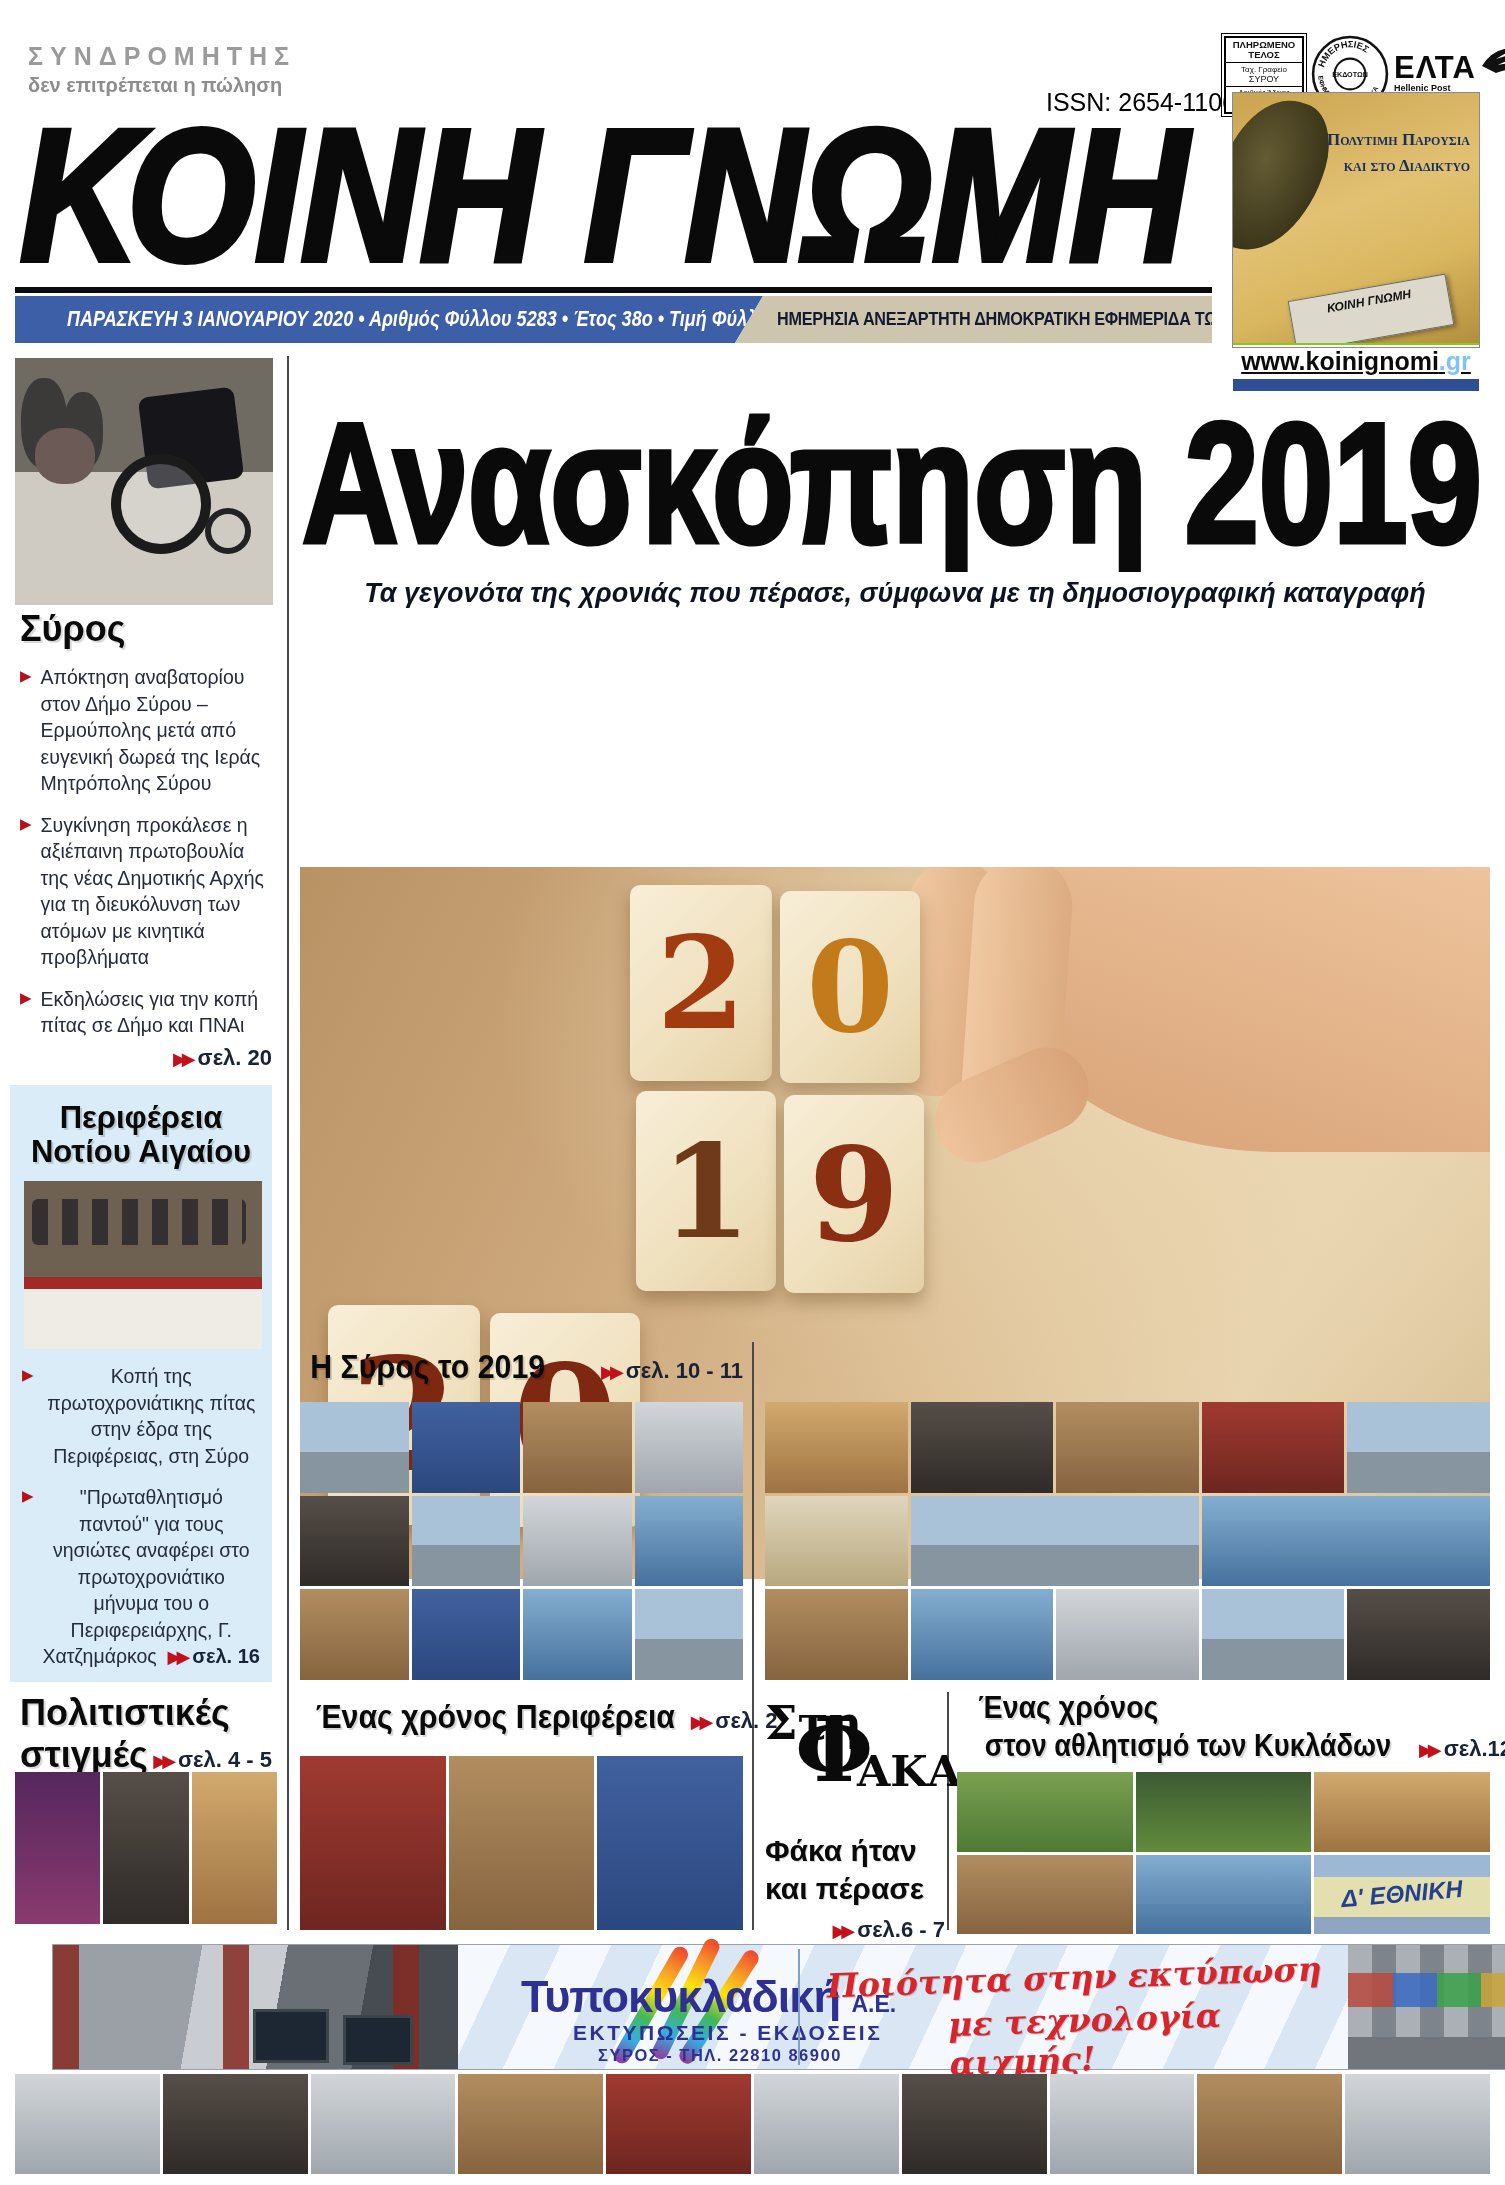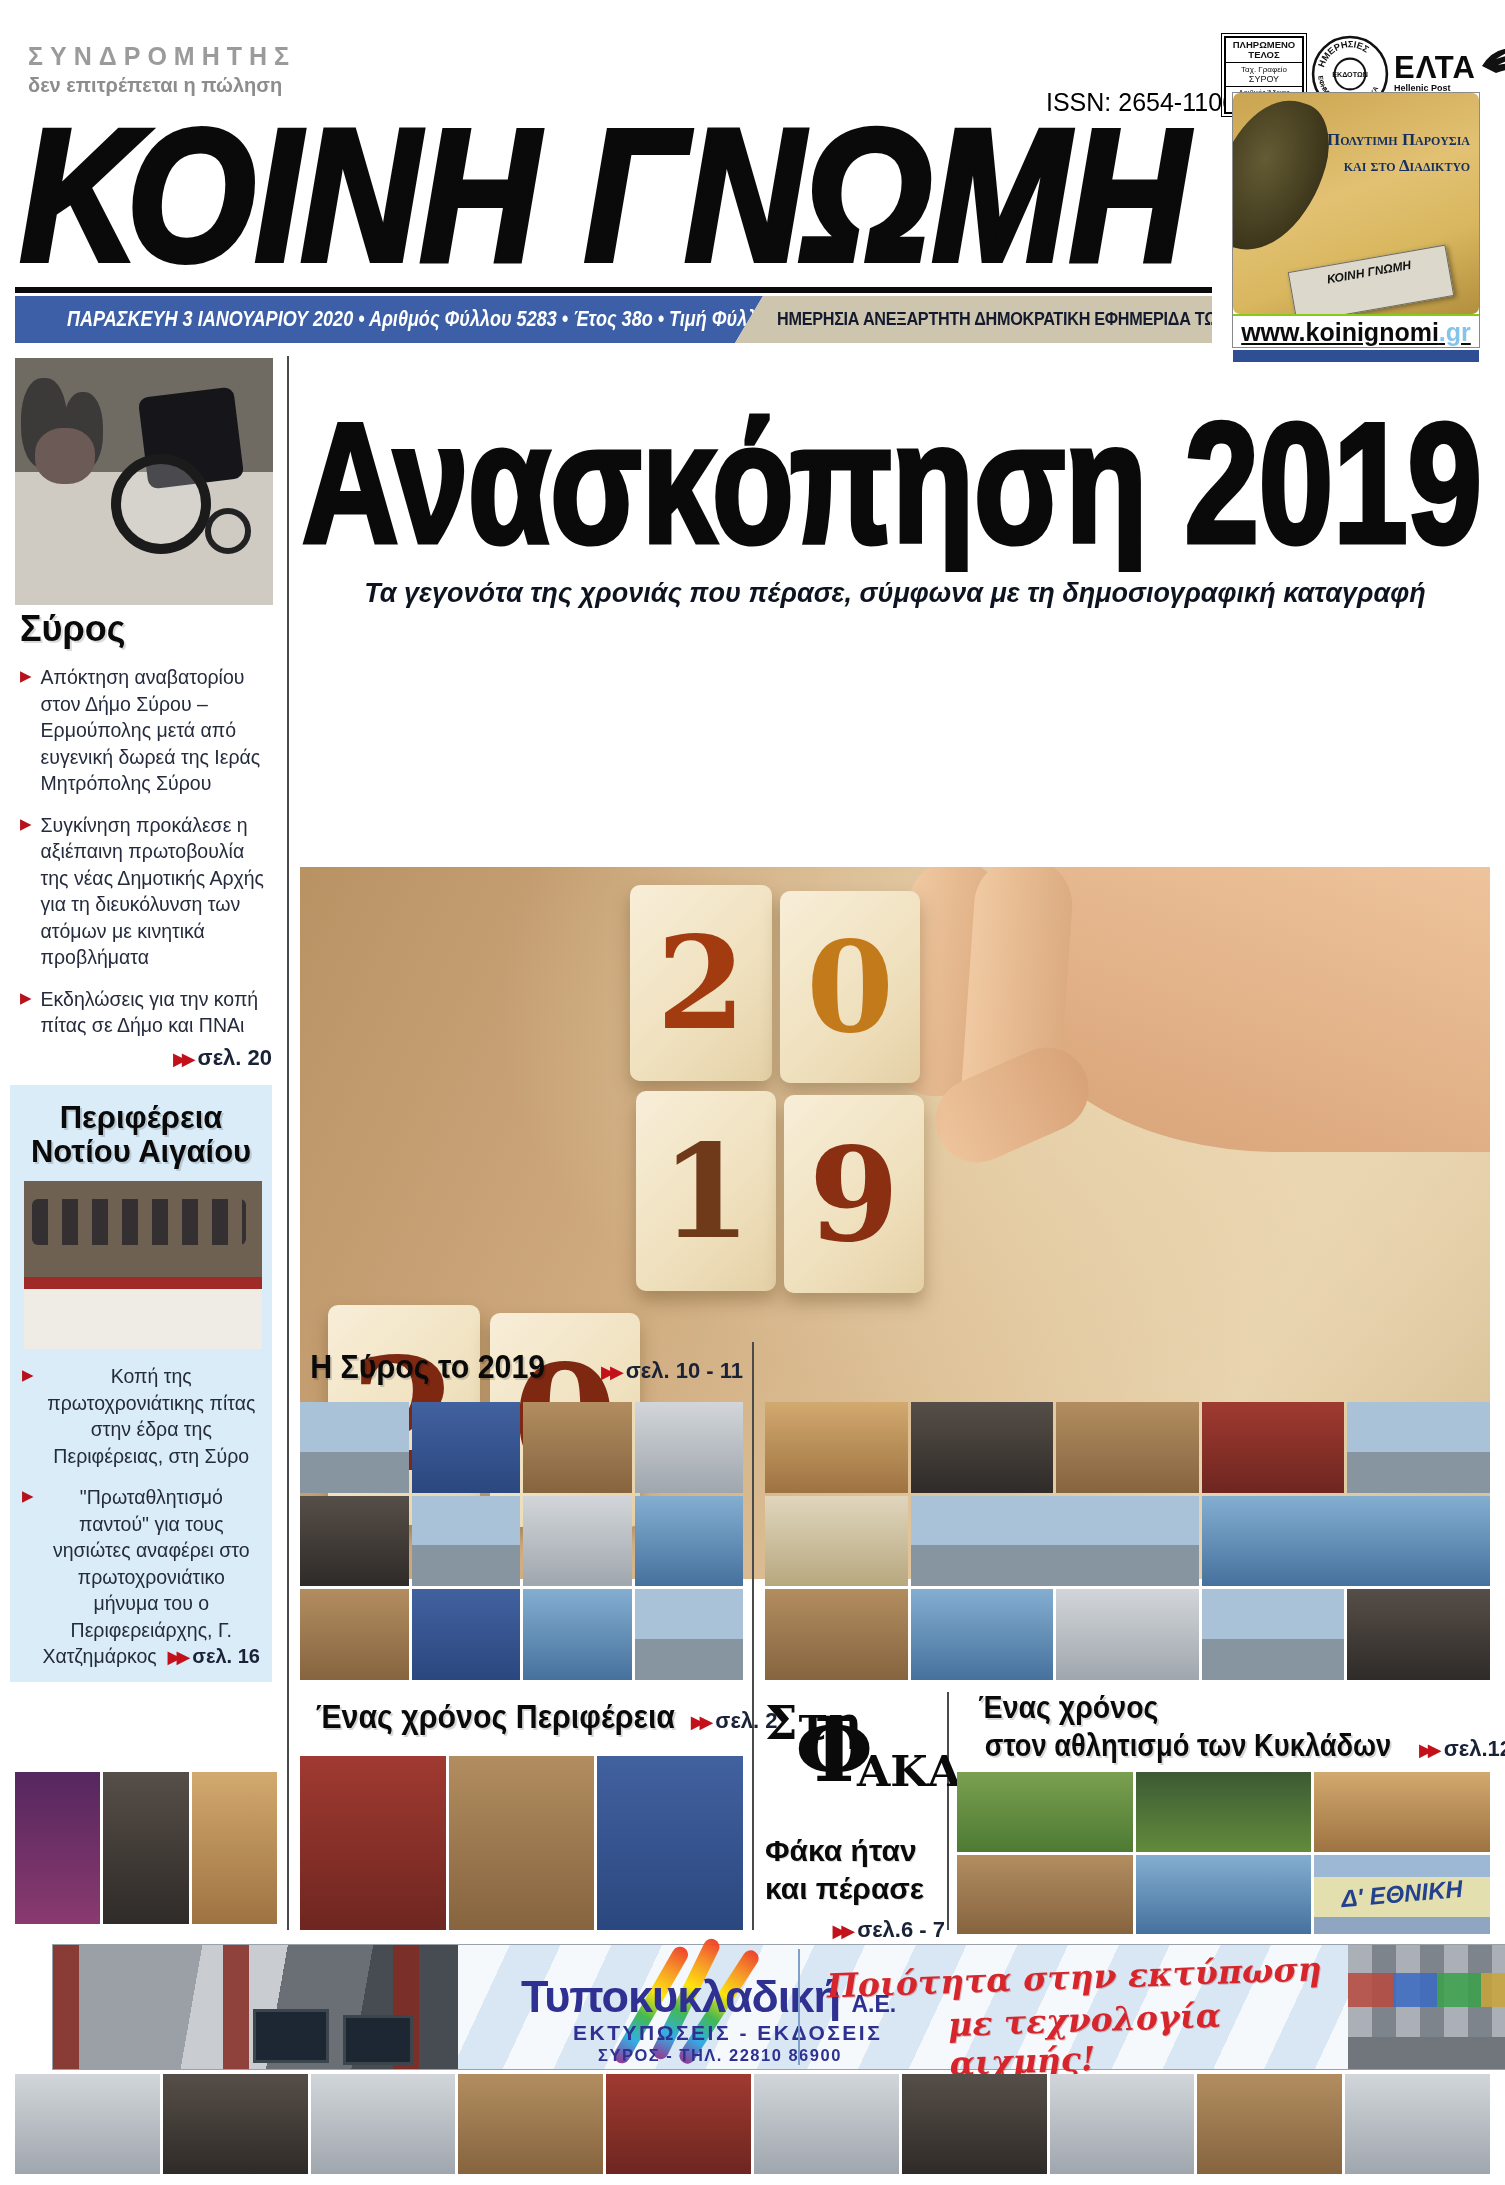--- a/index.html
+++ b/index.html
@@ -31,22 +31,22 @@
             color:#fff;display:flex;align-items:center;padding-left:52px;box-sizing:border-box;}
   .bar-blue span{font-size:21.5px;font-weight:bold;font-style:italic;white-space:nowrap;
                  transform:scaleX(.84);transform-origin:left center;}
   .bar-tan{background:#cdc5ae;clip-path:polygon(28px 0,100% 0,100% 100%,0 100%);
            display:flex;align-items:center;padding-left:42px;box-sizing:border-box;}
   .bar-tan span{font-size:18px;font-weight:bold;color:#141a2e;white-space:nowrap;
                 transform:scaleX(.9);transform-origin:left center;letter-spacing:-.3px;}
 
   
   .webad{border:1px solid #8a8a8a;box-sizing:border-box;background:#fff;}
-  .wa-photo{position:relative;height:221px;overflow:hidden;
-            background:linear-gradient(160deg,#caa44f,#e2c173 45%,#d9b75f 70%,#b28f3d);border-radius:7px;}
+  .wa-photo{position:relative;height:250px;overflow:hidden;
+            background:linear-gradient(160deg,#caa44f,#e2c173 45%,#d9b75f 70%,#b28f3d);}
   .quill{position:absolute;left:-12px;top:4px;width:100px;height:158px;
          background:radial-gradient(ellipse at 40% 40%,#5a5430,#2c2812 72%);
          border-radius:62% 38% 70% 30%;transform:rotate(16deg);opacity:.92;}
   .wa-text{position:absolute;right:9px;top:34px;text-align:right;color:#16305e;
            font-family:"Liberation Serif",serif;font-variant:small-caps;font-weight:bold;
            font-size:17px;line-height:1.5;}
   .wa-paper{position:absolute;bottom:4px;left:58px;width:158px;height:50px;background:#dcd8cb;
             border:1px solid #6d6a5e;transform:rotate(-10deg);text-align:center;box-shadow:2px 2px 5px rgba(0,0,0,.4);}
   .wa-paper span{display:inline-block;margin-top:6px;font-size:12px;font-weight:bold;font-style:italic;color:#111;}
   .wa-www{height:34px;border-top:2px solid #84cc16;text-align:center;font-size:25px;font-weight:bold;
@@ -271,20 +271,27 @@
       <span class="btext">Κοπή της πρωτοχρονιάτικης πίτας στην έδρα της Περιφέρειας, στη Σύρο</span>
     </div>
     <div class="bullet">
       <span class="tri">▶</span>
       <span class="btext"><span>"Πρωταθλητισμό παντού" για τους νησιώτες αναφέρει στο πρωτοχρονιάτικο μήνυμα του ο Περιφερειάρχης, Γ. Χατζημάρκος</span>&nbsp;
         <span class="pageref" style="font-size:20px;"><span class="arr">▶▶</span><span>σελ. 16</span></span>
       </span>
     </div>
   </div>
 
+  <div class="abs" style="left:20px;top:1692px;">
+    <div class="sb-title">Πολιτιστικές</div>
+    <div class="culture-head-row">
+      <span class="sb-title">στιγμές</span>
+      <span class="pageref"><span class="arr">▶▶</span><span>σελ. 4 - 5</span></span>
+    </div>
+  </div>
   <div class="abs tiles" style="left:15px;top:1772px;width:262px;height:152px;grid-template-columns:repeat(3,1fr);">
     <div class="gstage"></div>
     <div class="g2"></div>
     <div class="g6"></div>
   </div>
 
   <svg class="abs" style="left:298px;top:392px;" width="1192" height="180" viewBox="0 0 1192 180">
     <text x="4" y="150" font-family="Liberation Sans, sans-serif" font-size="170" font-weight="bold" fill="#0a0a0a" stroke="#0a0a0a" stroke-width="5" textLength="1180" lengthAdjust="spacingAndGlyphs">Ανασκόπηση 2019</text>
   </svg>
   <div class="abs subtitle" style="left:300px;top:578px;width:1190px;">Τα γεγονότα της χρονιάς που πέρασε, σύμφωνα με τη δημοσιογραφική καταγραφή</div>

